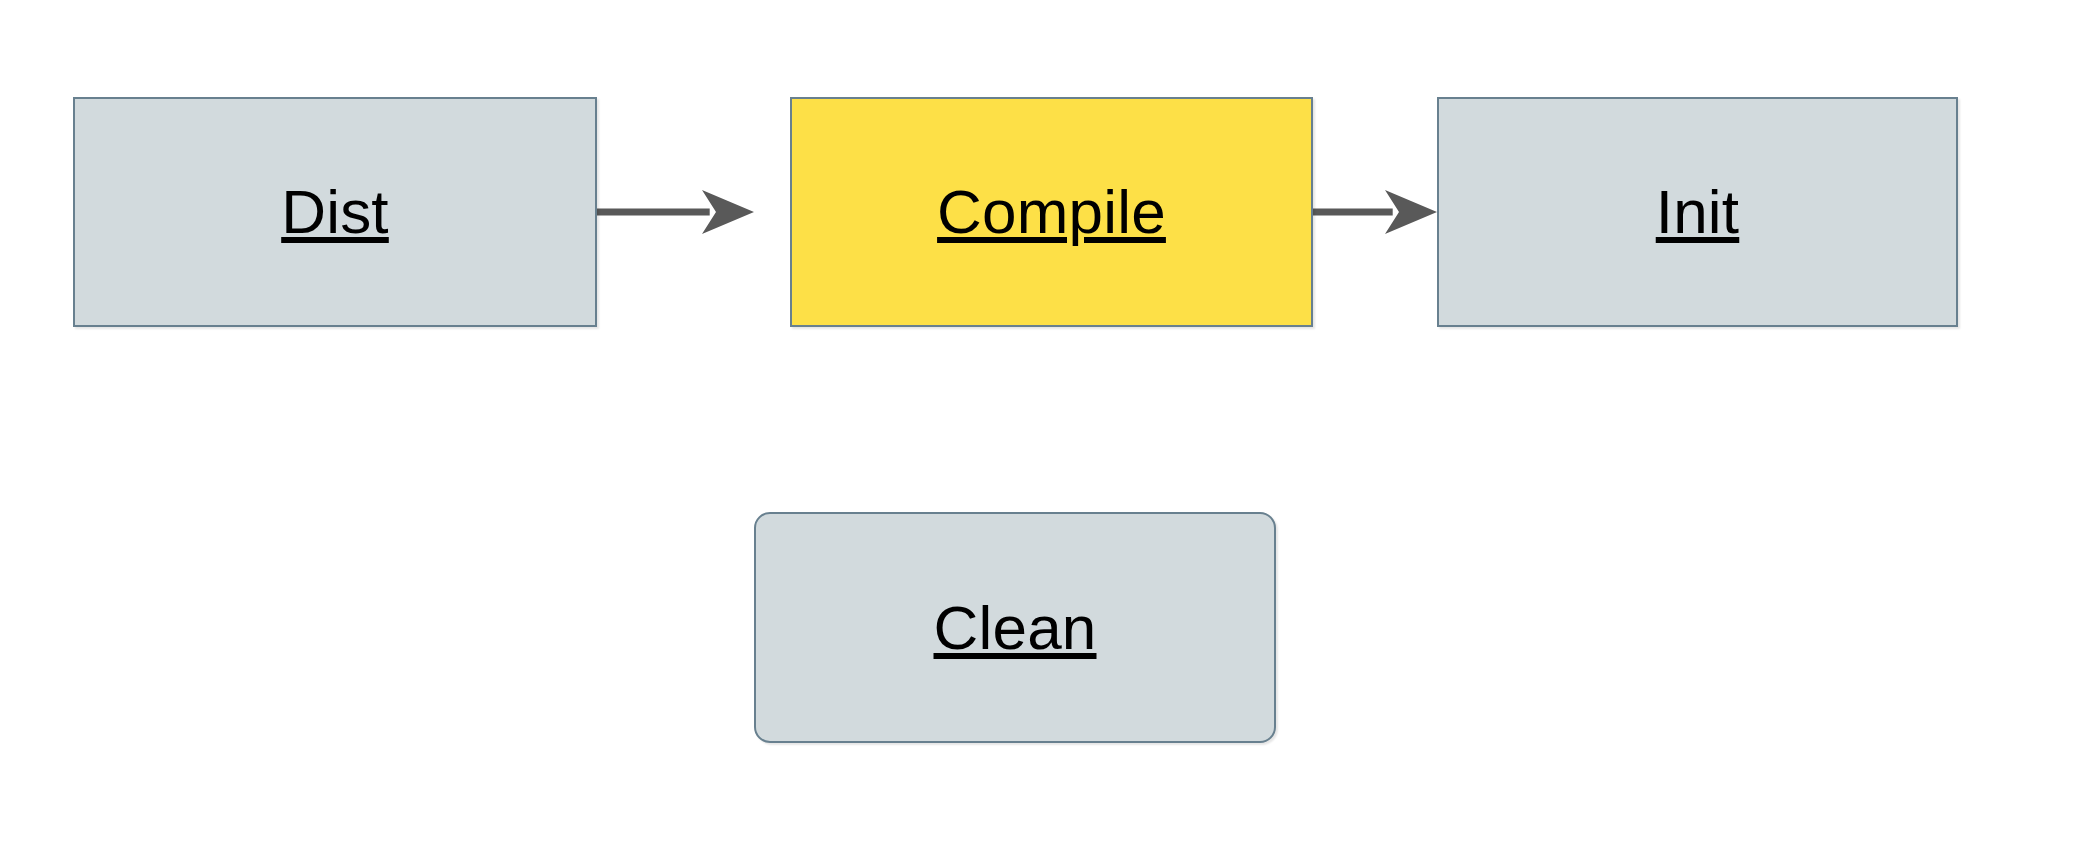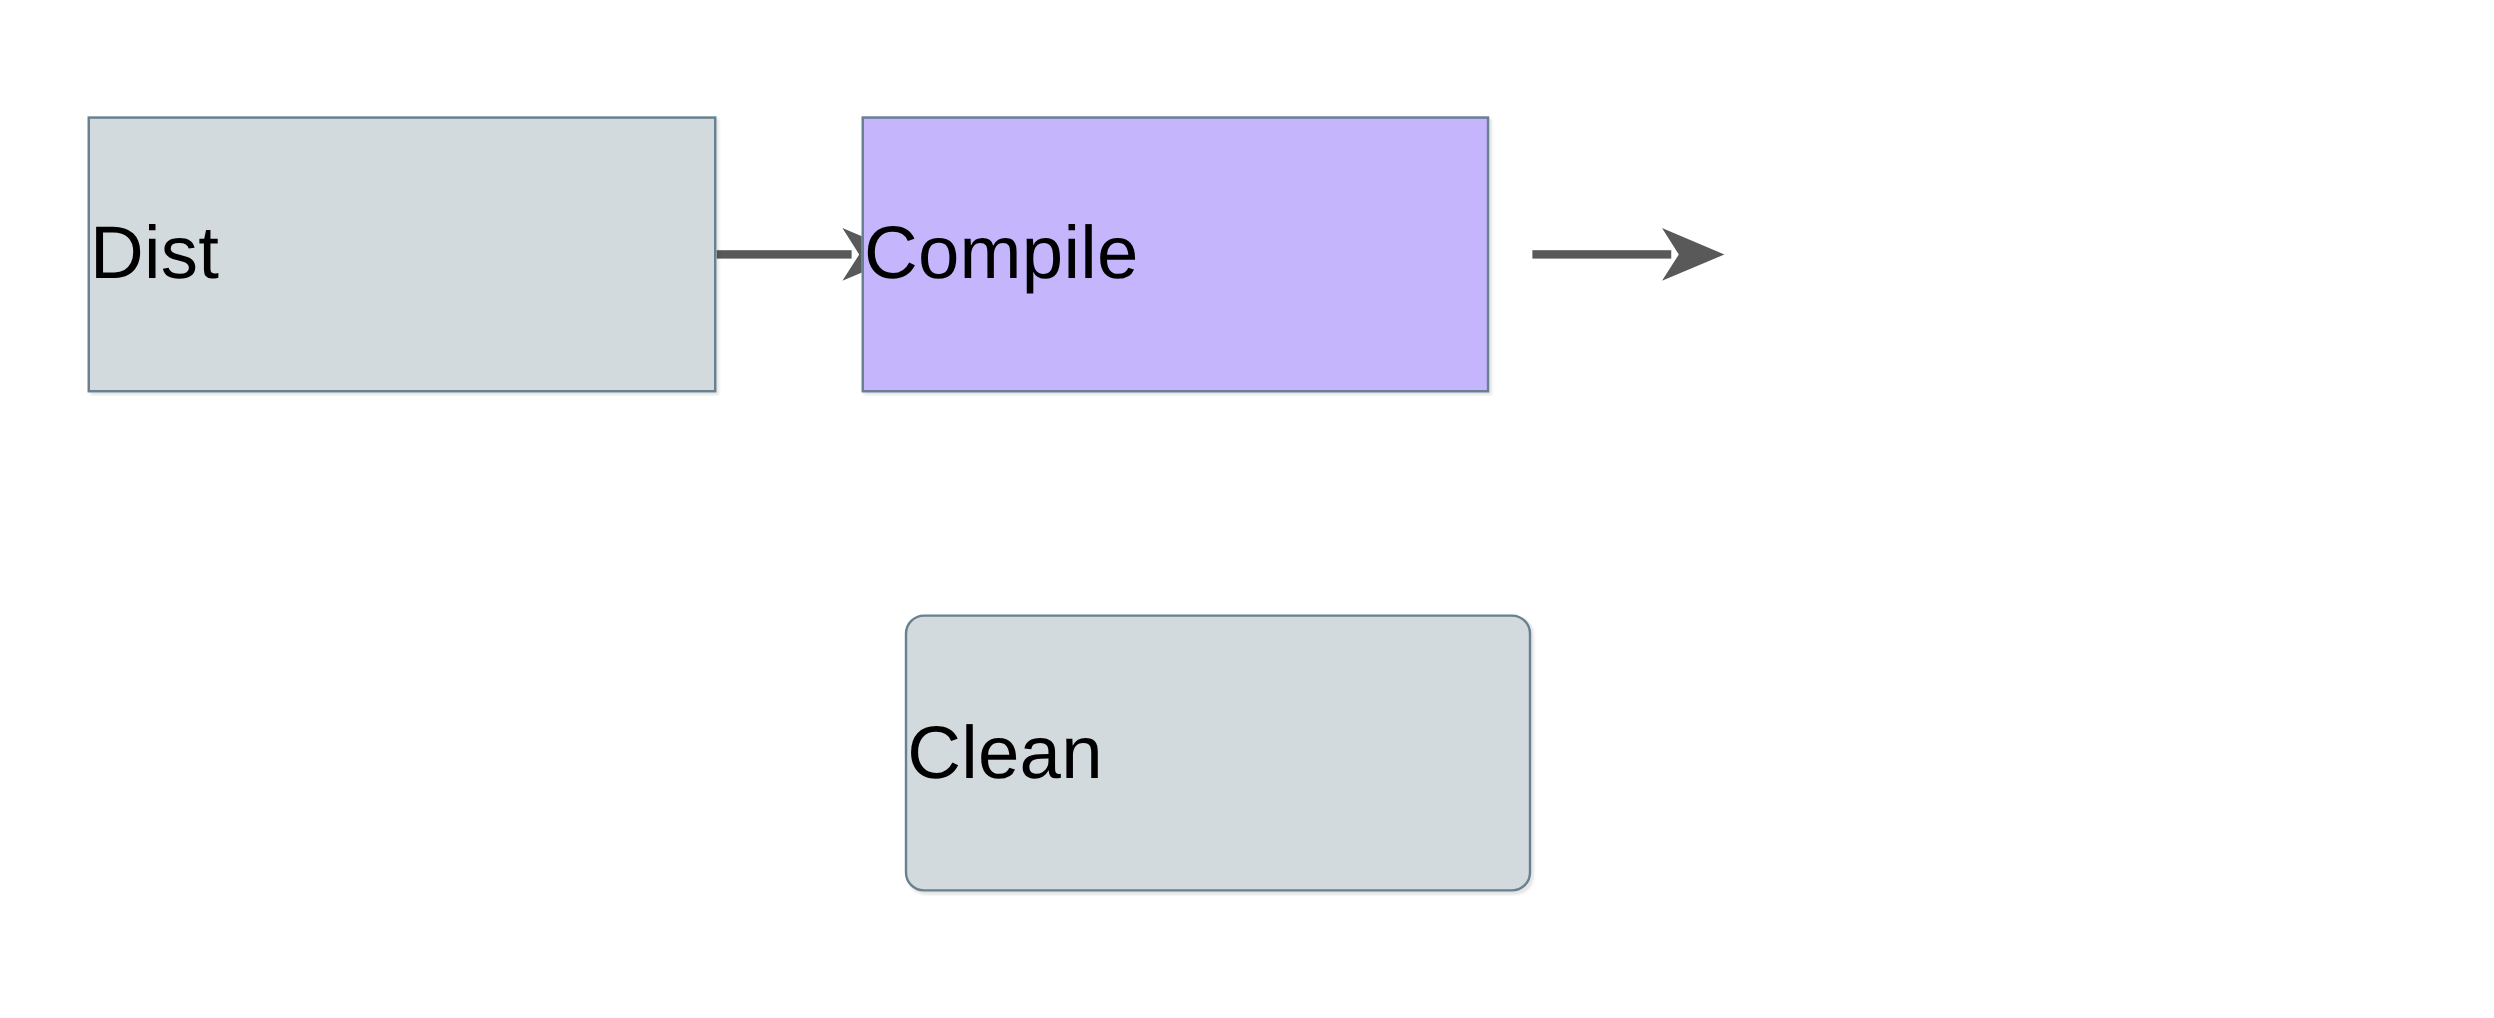--- a/index.html
+++ b/index.html
@@ -19,21 +19,22 @@
     overflow: hidden;
   }
   .node {
     position: absolute;
     box-sizing: border-box;
     background: #d2dadd;
     border: 2px solid #68808f;
     box-shadow: 2px 2px 2px rgba(0,0,0,0.10);
     display: flex;
     align-items: center;
-    justify-content: flex-start;
+    justify-content: center;
+    text-decoration: underline;
   }
   .node-label {
     font-family: "Liberation Sans", sans-serif;
     font-size: 62px;
     font-weight: 400;
     color: #000000;
     line-height: 1;
     letter-spacing: 0.2px;
     white-space: nowrap;
     user-select: none;
@@ -59,22 +60,25 @@
       <svg width="160" height="44" viewBox="0 0 160 44">
         <rect x="0" y="18.5" width="115.7" height="7" fill="#595959"></rect>
         <path d="M 160 22 L 108 0 L 122 22 L 108 44 Z" fill="#595959"></path>
       </svg>
     </div>
 
   <div class="node" id="node-0" style="left: 73px; top: 97px; width: 524px; height: 230px; background: rgb(210, 218, 221); border-color: rgb(104, 128, 143); border-width: 2px;">
     <span class="node-label" style="color: rgb(0, 0, 0); font-size: 62px;">Dist</span>
   </div>
 
-  <div class="node" id="node-1" style="left: 718px; top: 97px; width: 523px; height: 230px; background: #c4b5fd; border-color: rgb(104, 128, 143); border-width: 2px;">
+  <div class="node" id="node-1" style="left: 790px; top: 97px; width: 523px; height: 230px; background: #fde047; border-color: rgb(104, 128, 143); border-width: 2px;">
     <span class="node-label" style="color: rgb(0, 0, 0); font-size: 62px;">Compile</span>
   </div>
 
+  <div class="node" id="node-2" style="left: 1437px; top: 97px; width: 521px; height: 230px; background: rgb(210, 218, 221); border-color: rgb(104, 128, 143); border-width: 2px;">
+    <span class="node-label" style="color: rgb(0, 0, 0); font-size: 62px;">Init</span>
+  </div>
 
   <div class="node" id="node-3" style="left: 754px; top: 512px; width: 522px; height: 231px; background: rgb(210, 218, 221); border-color: rgb(104, 128, 143); border-width: 2px; border-radius: 16px;">
     <span class="node-label" style="color: rgb(0, 0, 0); font-size: 62px;">Clean</span>
   </div>
 
 </div>
 
 </body></html>

